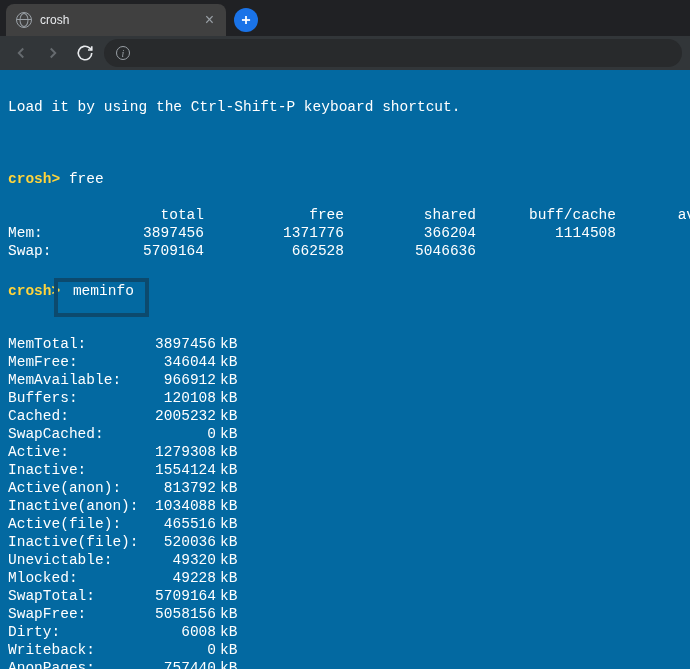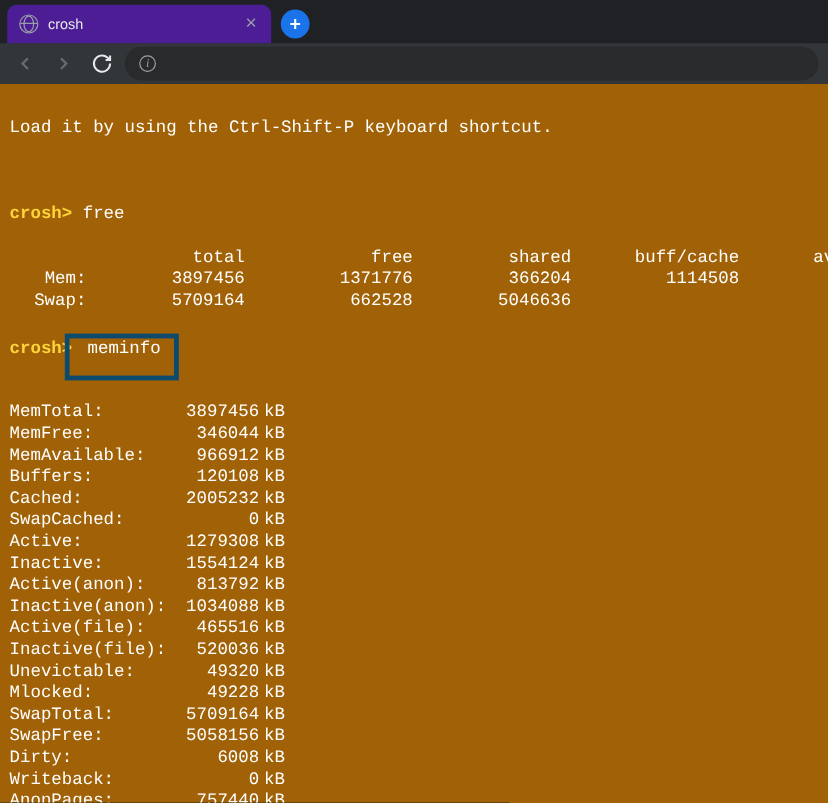--- a/index.html
+++ b/index.html
@@ -17,21 +17,21 @@
       background: #202124;
     }
     .tab-bar {
       background: #202124;
       height: 36px;
       display: flex;
       align-items: flex-end;
       padding-left: 6px;
     }
     .tab {
-      background: #4c1d95;
+      background: #404040;
       height: 32px;
       width: 220px;
       border-radius: 8px 8px 0 0;
       display: flex;
       align-items: center;
       padding: 0 10px;
       color: #e8eaed;
       font-family: -apple-system, Arial, sans-serif;
       font-size: 12px;
     }
@@ -117,21 +117,21 @@
       height: 14px;
       border: 1.5px solid #9aa0a6;
       border-radius: 50%;
       color: #9aa0a6;
       font-size: 10px;
       display:flex; align-items:center; justify-content:center;
       font-family: serif;
       font-style: italic;
     }
     .terminal {
-      background: #a16207;
+      background: #0369a1;
       color: #fff;
       font-family: Menlo, Consolas, "Courier New", monospace;
       font-size: 14.5px;
       line-height: 18px;
       padding: 10px 8px;
       height: calc(100% - 70px);
       overflow: hidden;
       white-space: pre;
     }
     .prompt { color: #ffd43b; font-weight: bold; }
@@ -144,21 +144,21 @@
     .free-table {
       display: flex;
       flex-direction: column;
     }
     .free-header, .free-row {
       display: grid;
       grid-template-columns: 64px 104px 112px 104px 112px 112px 90px;
       gap: 28px;
     }
     .free-header span, .free-row span { text-align: right; }
-    .free-header span:first-child, .free-row span:first-child { text-align: right; }
+    .free-header span:first-child, .free-row span:first-child { text-align: left; }
     .mem-row {
       display: grid;
       grid-template-columns: 132px 76px 24px;
     }
     .mem-row .mval { text-align: right; }
     .mem-row .munit { padding-left: 4px; }
   </style>
 </head>
 <body>
 

